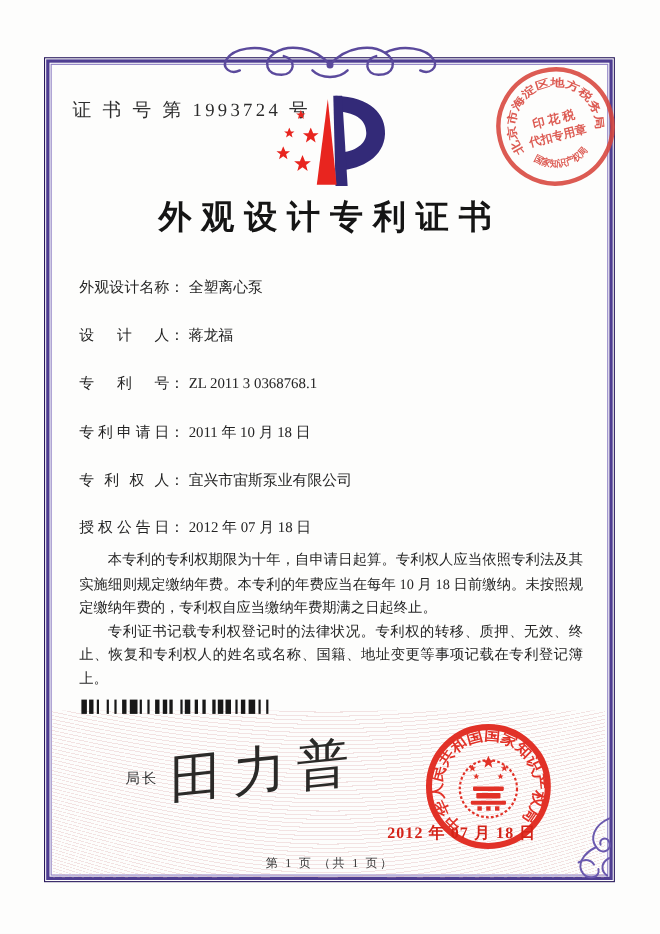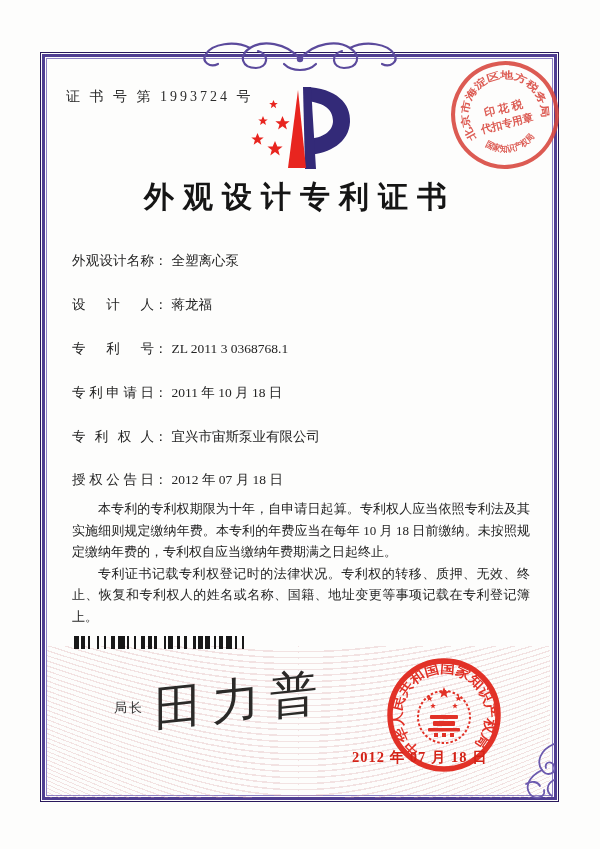--- a/index.html
+++ b/index.html
@@ -14,21 +14,21 @@
   .frame-inner{position:absolute;left:1px;top:1px;right:1px;bottom:1px;border:3px solid #4f3e92;}
   .frame-hair{position:absolute;left:1px;top:1px;right:1px;bottom:1px;border:1px solid #8d7fc4;}
   
   .guilloche{
     left:47px;top:646px;width:503px;height:152px;
     background:
       repeating-radial-gradient(ellipse 1400px 420px at 50% 190%,
         rgba(216,160,162,.34) 0 1px, rgba(255,255,255,0) 1px 4px);
     opacity:.85;pointer-events:none;
   }
-  .certnum{left:66px;top:88px;font-size:14px;letter-spacing:3px;color:#2c2c2c;}
+  .certnum{left:66px;top:88px;font-size:17px;letter-spacing:3px;color:#2c2c2c;}
   .title{
     left:0;right:0;top:177px;text-align:center;font-size:30px;font-weight:700;
     letter-spacing:9px;color:#151515;font-family:Liberation Serif, serif;
   }
   .frow{position:absolute;left:72px;font-size:13.5px;white-space:nowrap;color:#242424;}
   .flabel{display:inline-block;width:82px;text-align:justify;text-align-last:justify;vertical-align:bottom;}
   .fvalue{margin-left:4px;}
   .watermark{
     left:152px;top:376px;font-family:"DejaVu Sans","Liberation Sans",sans-serif;
     font-size:76px;font-weight:700;letter-spacing:4px;color:transparent;
@@ -225,14 +225,15 @@
         <rect x="44" y="73" width="32" height="3.5" rx="1"></rect>
         <rect x="50" y="78" width="4" height="4"></rect>
         <rect x="58" y="78" width="4" height="4"></rect>
         <rect x="66" y="78" width="4" height="4"></rect>
       </g>
     </g>
   </svg>
 
   <div class="abs seal-date">2012 年 07 月 18 日</div>
 
+  <div class="abs footer">第 1 页 （共 1 页）</div>
 
 </div>
 
 </body></html>

